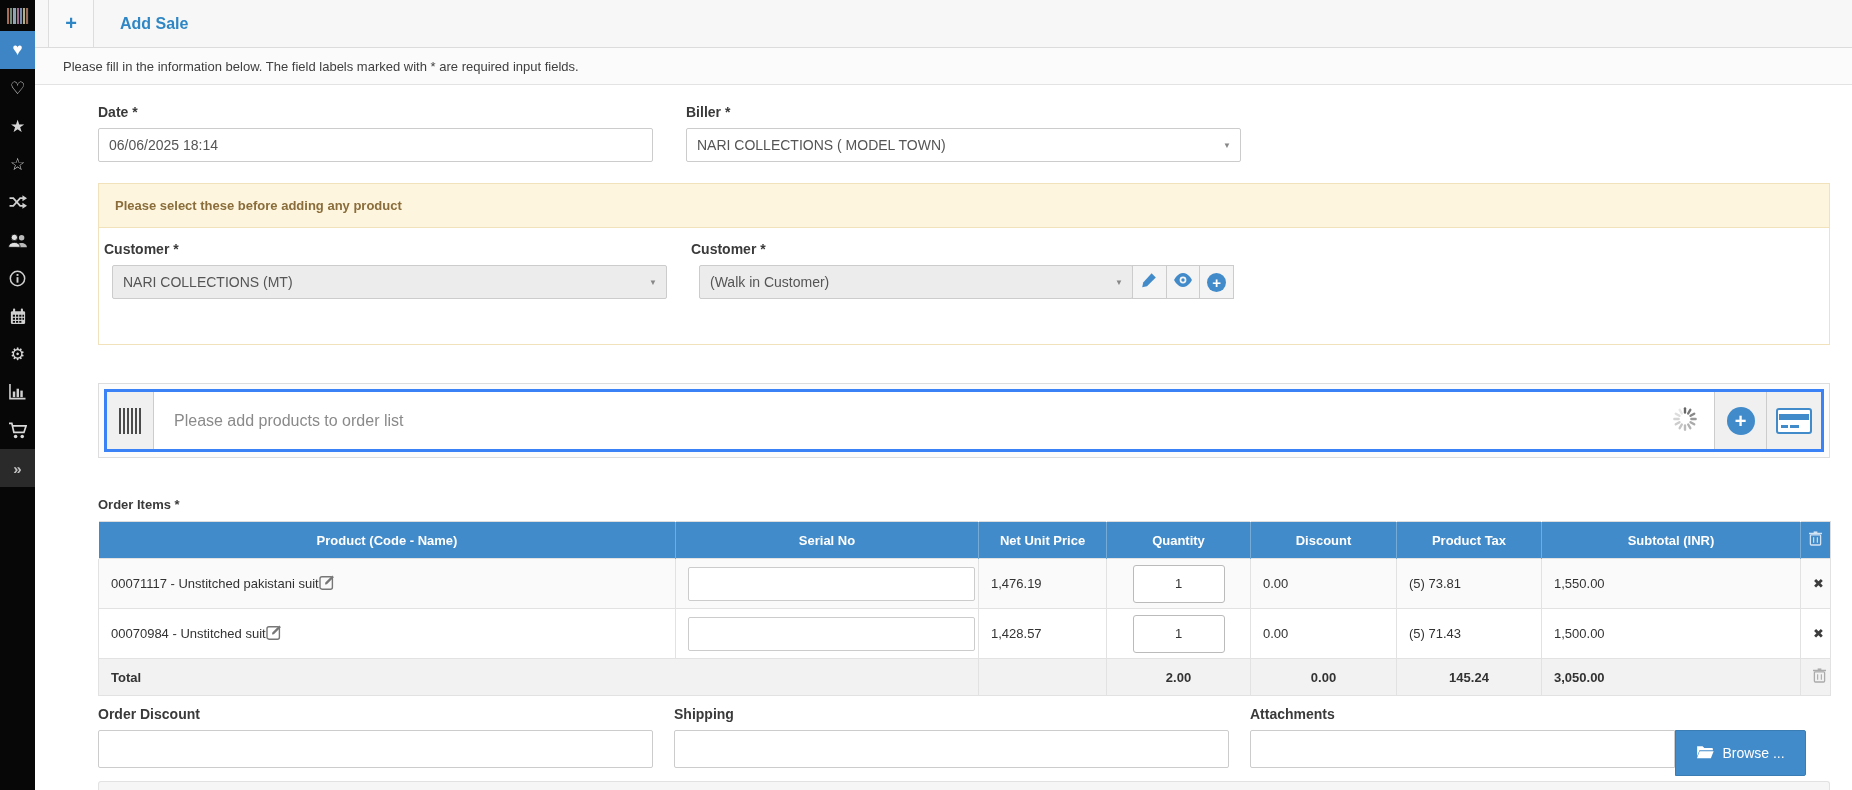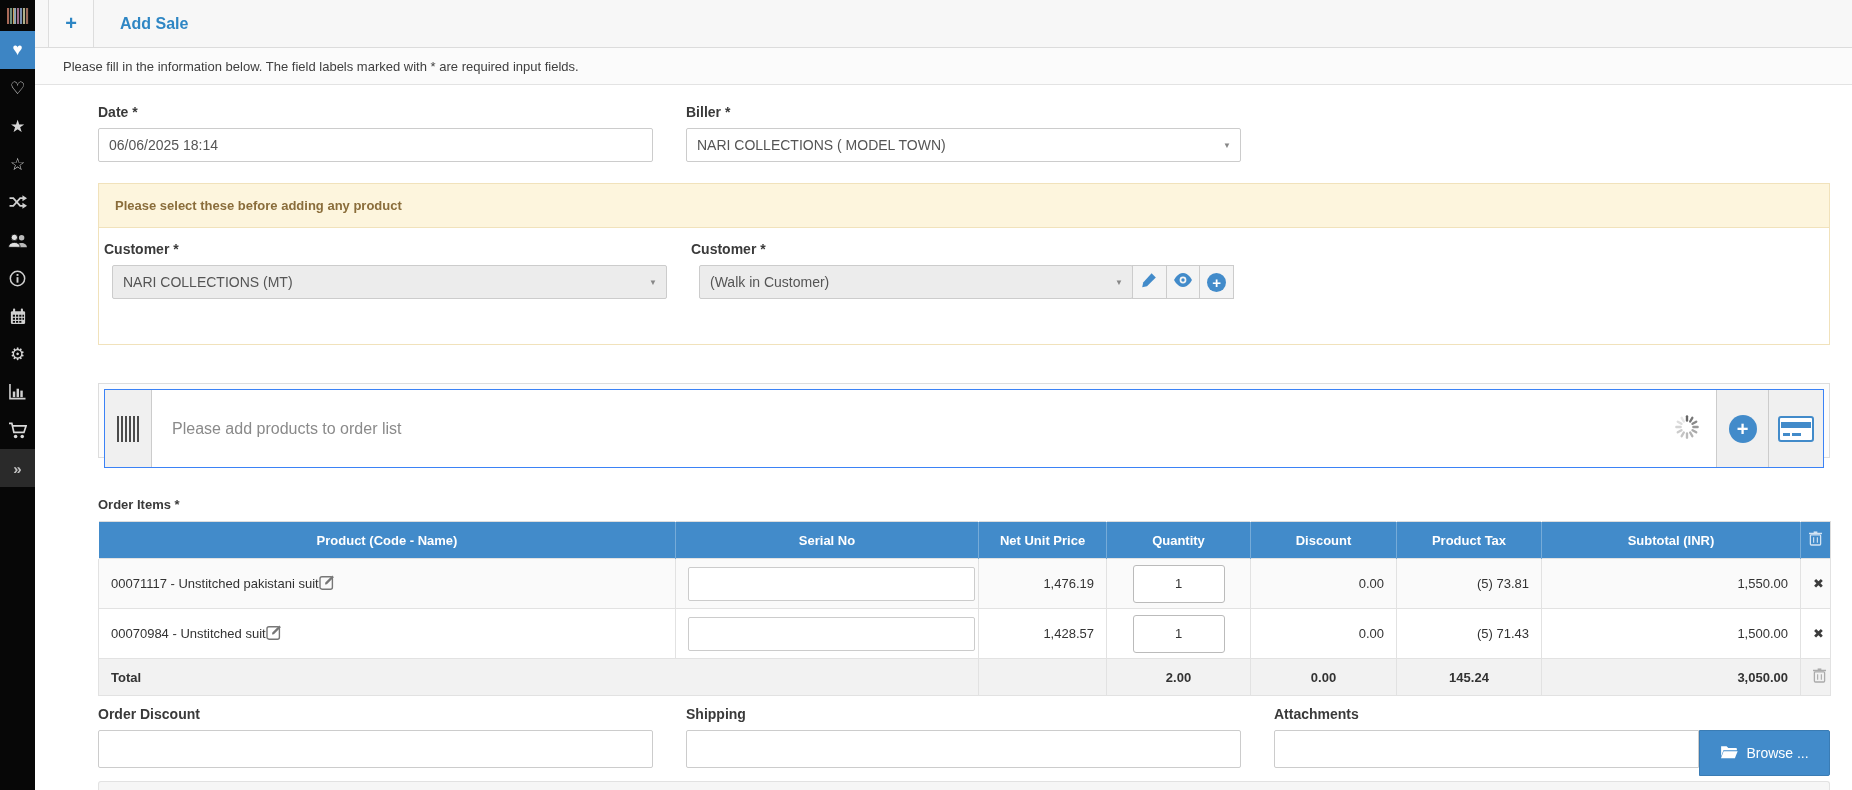--- a/index.html
+++ b/index.html
@@ -65,21 +65,21 @@
   .icon-btn { width:35px; height:34px; background:#f4f4f4; border:1px solid #ccc; margin-left:-1px;
               display:flex; align-items:center; justify-content:center; cursor:pointer; }
   .icon-btn:first-of-type { margin-left:1px; }
   .blue-circle { width:19px; height:19px; border-radius:50%; background:#428bca; color:#fff;
                  display:flex; align-items:center; justify-content:center;
                  font-size:15px; font-weight:bold; line-height:1; }
 
   
   .scan-panel { left:98px; top:383px; width:1732px; height:75px; border:1px solid #ddd;
                 background:#fcfcfc; padding:5px; }
-  .scan-group { display:flex; height:79px; border:1px solid #3b82f6; background:#14b8a6; }
+  .scan-group { display:flex; height:63px; border:3px solid #3b82f6; background:#14b8a6; }
   .scan-addon { display:flex; align-items:center; justify-content:center; background:#f0f0f0; }
   .scan-addon.left { width:47px; border-right:1px solid #ccc; }
   .scan-addon.right { border-left:1px solid #ccc; cursor:pointer; }
   .scan-addon.w52 { width:52px; } .scan-addon.w55 { width:55px; }
   .bars-dark { width:22px; height:26px;
     background:repeating-linear-gradient(90deg,#4a4a4a 0 2px,transparent 2px 4px); }
   .scan-input { flex:1; border:none; outline:none; font-size:16px; color:#666;
                 padding:0 20px; font-family:inherit; }
   .scan-input::placeholder { color:#8a8a8a; }
   .spinner-box { width:58px; display:flex; align-items:center; justify-content:center; background:#fff; }
@@ -91,32 +91,32 @@
 
   
   .oi-label { left:98px; top:497px; font-size:13px; font-weight:bold; color:#3a3a3a; }
   .oi-table { left:98px; top:521px; width:1732px; border-collapse:collapse; table-layout:fixed;
               font-size:13px; border:1px solid #ddd; }
   .oi-table th { background:#428bca; color:#fff; height:37px; font-weight:bold;
                  border-left:1px solid rgba(255,255,255,.28); }
   .oi-table td { border:1px solid #e2e2e2; height:50px; padding:0 12px; color:#333; background:#fff; }
   .oi-table tbody tr:first-child td { background:#fafafa; }
   .oi-table .tfoot td { background:#f2f2f2; height:37px; font-weight:bold; }
-  td.c { text-align:center; } td.r { text-align:right; }
+  td.c { text-align:center; } td.r { }
   .prod-cell { display:flex; align-items:center; justify-content:flex-start; }
   .serial-inp { width:287px; height:34px; border:1px solid #ccc; border-radius:2px;
                 display:block; margin:0 auto; padding:0 8px; font-size:13px; }
   .qty-inp { width:92px; height:38px; border:1px solid #bbb; border-radius:3px; text-align:center;
              display:block; margin:0 auto; font-size:13px; color:#333; font-family:inherit; }
   .red { color:#b94a48; }
   .del-x { font-weight:bold; color:#3c3c3c; cursor:pointer; font-size:13px; }
 
   
   .bottom-row { left:98px; top:706px; width:1732px; display:grid;
-                grid-template-columns:555px 555px 556px; column-gap:33px; }
+                grid-template-columns:555px 555px 556px; column-gap:21px; }
   .attach-group { display:flex; align-items:stretch; }
   .attach-group .inp { flex:1; height:38px; border-radius:2px 0 0 2px; }
   .browse-btn { width:131px; height:46px; background:#428bca; border:1px solid #3a7cb4;
                 border-radius:0 2px 2px 0; color:#fff; font-size:14px; display:flex;
                 align-items:center; justify-content:center; gap:8px; cursor:pointer; }
   .next-strip { left:98px; top:781px; width:1732px; height:9px; background:#f6f6f6;
                 border:1px solid #e2e2e2; border-bottom:none; border-radius:3px 3px 0 0; }
 </style>
 </head>
 <body>

